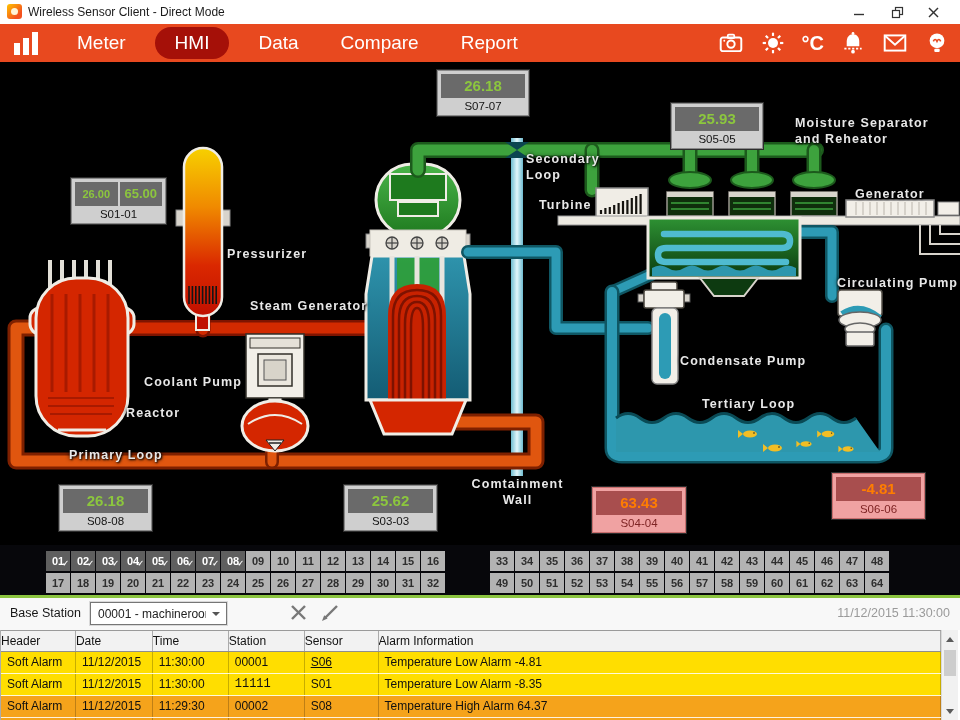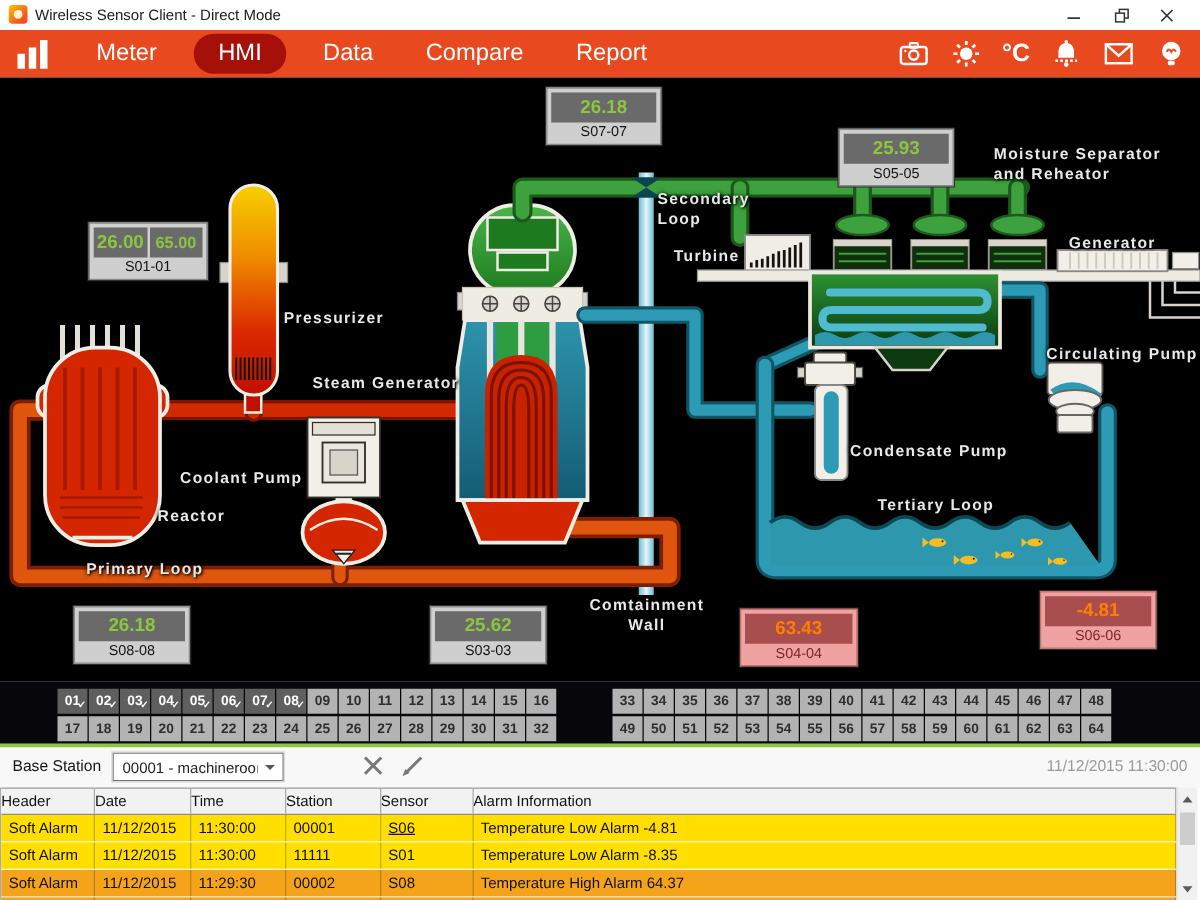--- a/index.html
+++ b/index.html
@@ -440,21 +440,21 @@
     <div class="sl">S07-07</div>
   </div>
   <div class="sensor-box" style="left:671px;top:41px;width:92px">
     <div class="vals">
         <span class="sv">25.93</span>
       </div>
     <div class="sl">S05-05</div>
   </div>
   <div class="sensor-box" style="left:71px;top:116px;width:95px">
     <div class="vals">
-      <span class="sv" style="font-size:15px">26.00</span>
+      <span class="sv" style="font-size:11px">26.00</span>
       <span class="sv" style="font-size:13px">65.00</span>
     </div>
     <div class="sl">S01-01</div>
   </div>
   <div class="sensor-box" style="left:59px;top:423px;width:93px">
     <div class="vals">
         <span class="sv">26.18</span>
       </div>
     <div class="sl">S08-08</div>
   </div>
@@ -596,21 +596,21 @@
         <div class="td" style="width: 77px;">11/12/2015</div>
         <div class="td" style="width: 76px;">11:30:00</div>
         <div class="td" style="width: 76px;">00001</div>
         <div class="td" style="width: 74px; text-decoration: underline;">S06</div>
         <div class="td" style="width: 563px;">Temperature Low Alarm -4.81</div>
       </div>
       <div class="tr yellow">
         <div class="td" style="width: 75px;">Soft Alarm</div>
         <div class="td" style="width: 77px;">11/12/2015</div>
         <div class="td" style="width: 76px;">11:30:00</div>
-        <div class="td" style="width: 76px;">11111</div>
+        <div class="td" style="width: 76px; font-family: Liberation Mono, monospace;">11111</div>
         <div class="td" style="width: 74px;">S01</div>
         <div class="td" style="width: 563px;">Temperature Low Alarm -8.35</div>
       </div>
       <div class="tr orange">
         <div class="td" style="width: 75px;">Soft Alarm</div>
         <div class="td" style="width: 77px;">11/12/2015</div>
         <div class="td" style="width: 76px;">11:29:30</div>
         <div class="td" style="width: 76px;">00002</div>
         <div class="td" style="width: 74px;">S08</div>
         <div class="td" style="width: 563px;">Temperature High Alarm 64.37</div>

